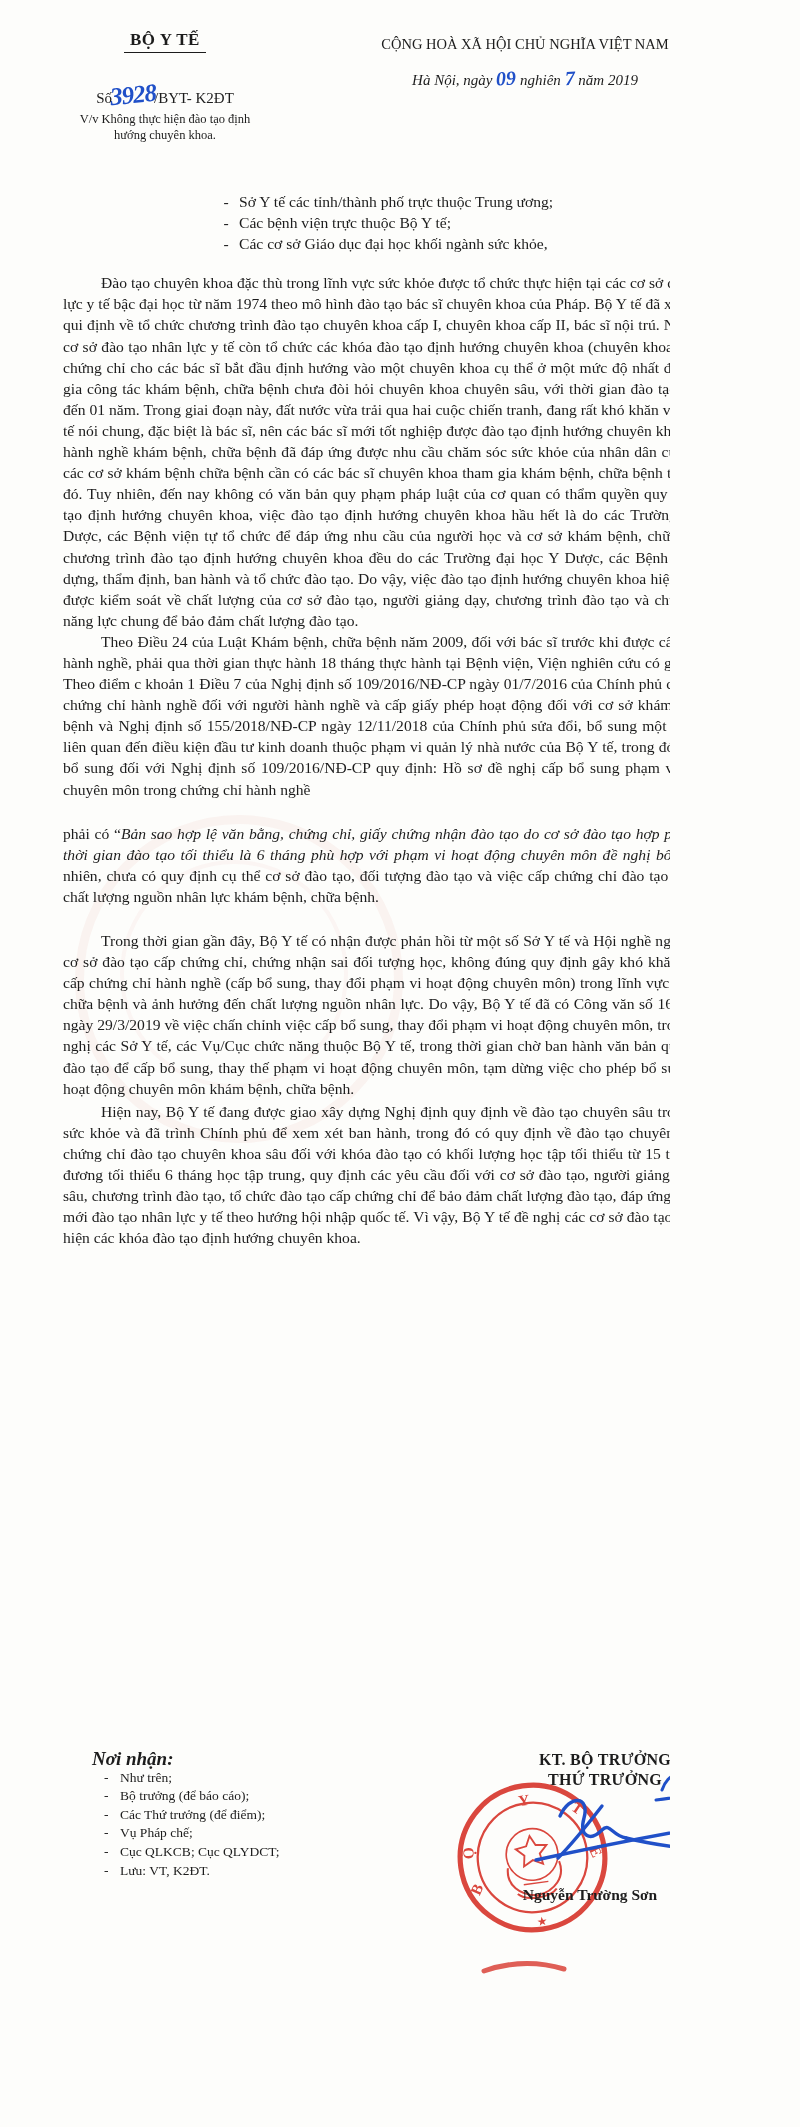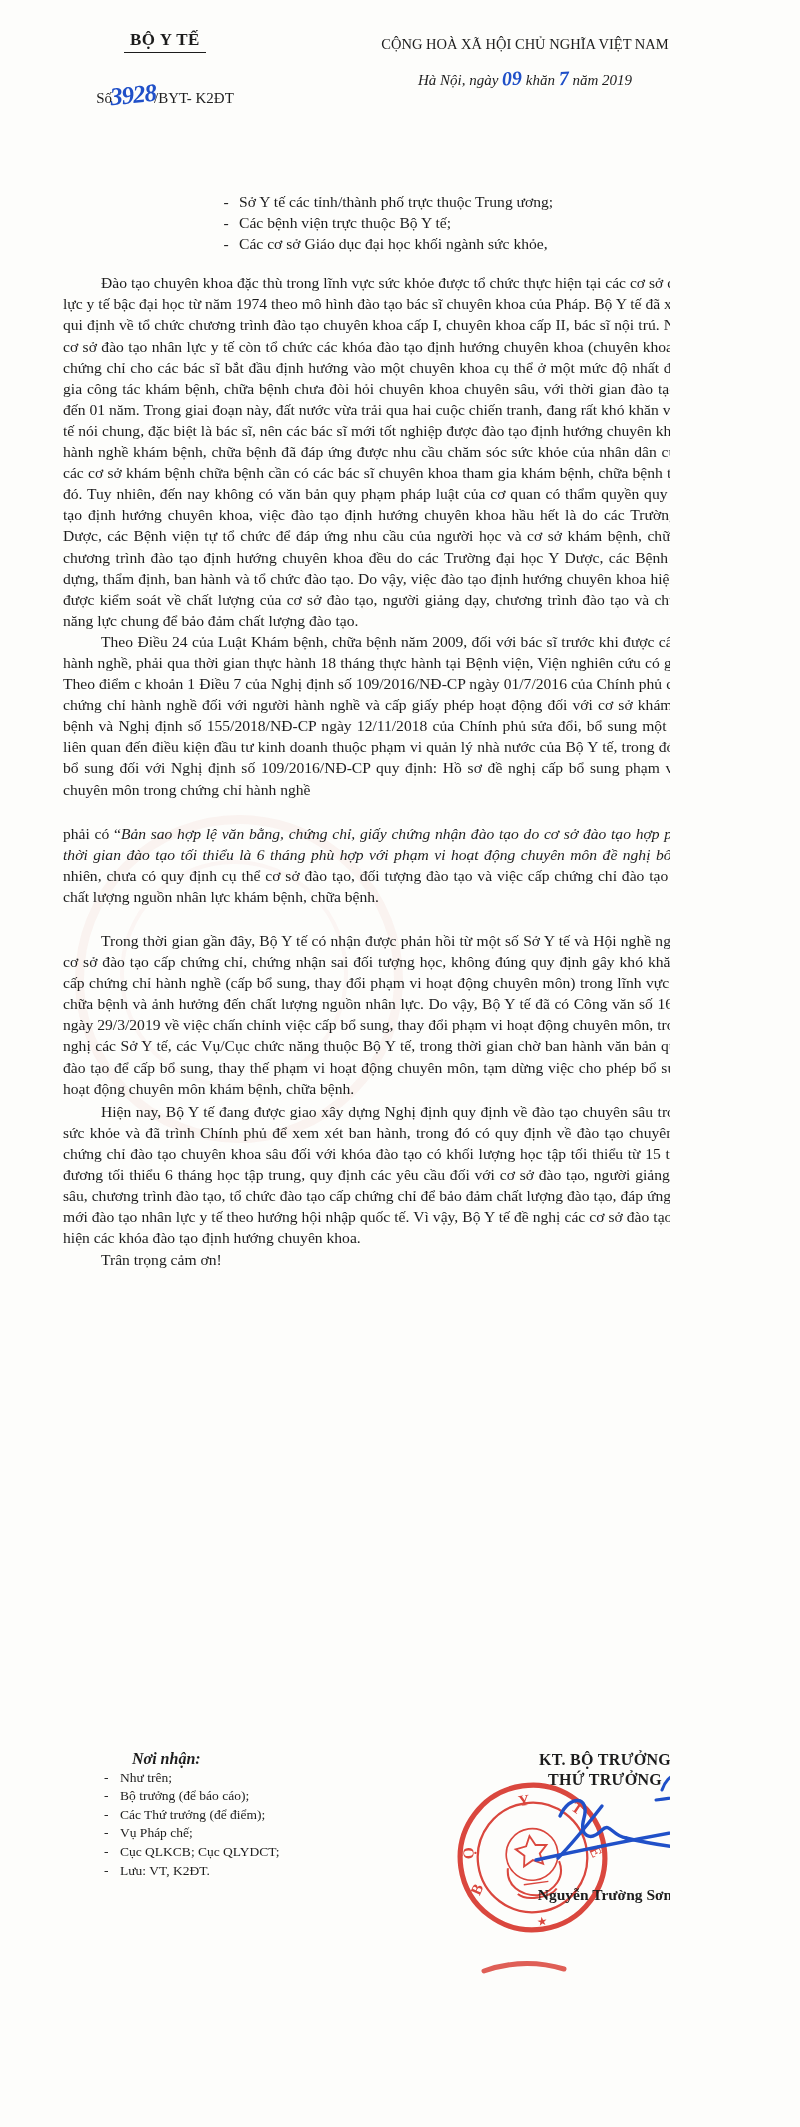--- a/index.html
+++ b/index.html
@@ -28,26 +28,26 @@
   .recip-row .dash{width:26px;text-align:center;flex:0 0 auto;}
   .para{text-indent:38px;margin:0;}
   .para.first{margin-top:18px;}
   .para.noindent{text-indent:0;}
   .gap-lg{margin-top:23px;}
   .gap-sm{margin-top:2px;}
   .qt{font-style:italic;}
   .closing{text-indent:38px;margin-top:1px;}
   
   .noi-nhan{position:absolute;left:92px;top:1750px;width:300px;font-size:13.5px;line-height:18.6px;}
-  .noi-nhan-title{font-weight:bold;font-style:italic;font-size:16px;margin-left:40px;}
+  .noi-nhan-title{font-weight:bold;font-style:italic;font-size:19px;}
   .nn-row{display:flex;margin-left:12px;}
   .nn-row .dash{width:16px;flex:0 0 auto;}
   .sign-block{position:absolute;left:480px;top:1750px;width:250px;text-align:center;
               font-weight:bold;font-size:16px;line-height:20px;letter-spacing:.3px;}
-  .signer-name{position:absolute;left:495px;top:1886px;width:220px;text-align:center;
+  .signer-name{position:absolute;left:480px;top:1886px;width:220px;text-align:center;
                font-weight:bold;font-size:15.5px;}
   .seal{position:absolute;left:455px;top:1780px;width:155px;height:155px;
         transform:rotate(-8deg);opacity:.92;}
   .sig-main{position:absolute;left:530px;top:1788px;width:250px;height:95px;}
   .sig-scribble{position:absolute;left:652px;top:1766px;width:120px;height:48px;}
   .arc-remnant{position:absolute;left:478px;top:1954px;width:92px;height:24px;opacity:.8;}
   
   .ghost{position:absolute;border-radius:50%;border:9px solid rgba(205,70,60,.055);}
   .ghost.g1{left:75px;top:815px;width:310px;height:310px;}
   .ghost.g2{left:120px;top:860px;width:220px;height:220px;border-width:4px;
@@ -59,28 +59,32 @@
 <div class="page">
 
   <div class="ghost g1"></div>
   <div class="ghost g2"></div>
 
   <div class="hdr-left">
     <span class="org-name">BỘ Y TẾ</span>
     <div class="doc-no">
       <span>Số</span><span class="hand hand-no">3928</span><span>/BYT- K2ĐT</span>
     </div>
+    <div class="subject">
+      <div>V/v Không thực hiện đào tạo định</div>
+      <div>hướng chuyên khoa.</div>
+    </div>
   </div>
 
   <div class="hdr-right">
     <div class="nat1">CỘNG HOÀ XÃ HỘI CHỦ NGHĨA VIỆT NAM</div>
     <div class="dateline">
       <span>Hà Nội, ngày</span>
       <span class="hand hand-date">09</span>
-      <span>khăn</span>
+      <span>nghiên</span>
       <span class="hand hand-date">7</span>
       <span>năm 2019</span>
     </div>
   </div>
 
   <div class="flow">
     <div class="recips">
 
         <div class="recip-row">
           <span class="dash">-</span>
@@ -96,21 +100,20 @@
           <span class="dash">-</span>
           <span>Các cơ sở Giáo dục đại học khối ngành sức khỏe,</span>
         </div>
       </div>
 
     <p class="para first">Đào tạo chuyên khoa đặc thù trong lĩnh vực sức khỏe được tổ chức thực hiện tại các cơ sở đào tạo nhân lực y tế bậc đại học từ năm 1974 theo mô hình đào tạo bác sĩ chuyên khoa của Pháp. Bộ Y tế đã xây dựng các qui định về tổ chức chương trình đào tạo chuyên khoa cấp I, chuyên khoa cấp II, bác sĩ nội trú. Ngoài ra, các cơ sở đào tạo nhân lực y tế còn tổ chức các khóa đào tạo định hướng chuyên khoa (chuyên khoa sơ bộ), cấp chứng chỉ cho các bác sĩ bắt đầu định hướng vào một chuyên khoa cụ thể ở một mức độ nhất định để tham gia công tác khám bệnh, chữa bệnh chưa đòi hỏi chuyên khoa chuyên sâu, với thời gian đào tạo từ 6 tháng đến 01 năm. Trong giai đoạn này, đất nước vừa trải qua hai cuộc chiến tranh, đang rất khó khăn về nhân lực y tế nói chung, đặc biệt là bác sĩ, nên các bác sĩ mới tốt nghiệp được đào tạo định hướng chuyên khoa trước khi hành nghề khám bệnh, chữa bệnh đã đáp ứng được nhu cầu chăm sóc sức khỏe của nhân dân cũng như của các cơ sở khám bệnh chữa bệnh cần có các bác sĩ chuyên khoa tham gia khám bệnh, chữa bệnh tại thời điểm đó. Tuy nhiên, đến nay không có văn bản quy phạm pháp luật của cơ quan có thẩm quyền quy định về đào tạo định hướng chuyên khoa, việc đào tạo định hướng chuyên khoa hầu hết là do các Trường đại học Y Dược, các Bệnh viện tự tổ chức để đáp ứng nhu cầu của người học và cơ sở khám bệnh, chữa bệnh. Các chương trình đào tạo định hướng chuyên khoa đều do các Trường đại học Y Dược, các Bệnh viện tự xây dựng, thẩm định, ban hành và tổ chức đào tạo. Do vậy, việc đào tạo định hướng chuyên khoa hiện nay không được kiểm soát về chất lượng của cơ sở đào tạo, người giảng dạy, chương trình đào tạo và chưa có chuẩn năng lực chung để bảo đảm chất lượng đào tạo.</p>
     <p class="para">Theo Điều 24 của Luật Khám bệnh, chữa bệnh năm 2009, đối với bác sĩ trước khi được cấp chứng chỉ hành nghề, phải qua thời gian thực hành 18 tháng thực hành tại Bệnh viện, Viện nghiên cứu có giường bệnh. Theo điểm c khoản 1 Điều 7 của Nghị định số 109/2016/NĐ-CP ngày 01/7/2016 của Chính phủ quy định cấp chứng chỉ hành nghề đối với người hành nghề và cấp giấy phép hoạt động đối với cơ sở khám bệnh, chữa bệnh và Nghị định số 155/2018/NĐ-CP ngày 12/11/2018 của Chính phủ sửa đổi, bổ sung một số quy định liên quan đến điều kiện đầu tư kinh doanh thuộc phạm vi quản lý nhà nước của Bộ Y tế, trong đó có sửa đổi, bổ sung đối với Nghị định số 109/2016/NĐ-CP quy định: Hồ sơ đề nghị cấp bổ sung phạm vi hoạt động chuyên môn trong chứng chỉ hành nghề</p>
     <p class="para noindent gap-lg"><span>phải có “</span><span class="qt">Bản sao hợp lệ văn bằng, chứng chỉ, giấy chứng nhận đào tạo do cơ sở đào tạo hợp pháp cấp với thời gian đào tạo tối thiểu là 6 tháng phù hợp với phạm vi hoạt động chuyên môn đề nghị bổ sung</span><span>”. Tuy nhiên, chưa có quy định cụ thể cơ sở đào tạo, đối tượng đào tạo và việc cấp chứng chỉ đào tạo để đảm bảo chất lượng nguồn nhân lực khám bệnh, chữa bệnh.</span></p>
     <p class="para gap-lg">Trong thời gian gần đây, Bộ Y tế có nhận được phản hồi từ một số Sở Y tế và Hội nghề nghiệp về việc cơ sở đào tạo cấp chứng chỉ, chứng nhận sai đối tượng học, không đúng quy định gây khó khăn trong việc cấp chứng chỉ hành nghề (cấp bổ sung, thay đổi phạm vi hoạt động chuyên môn) trong lĩnh vực khám bệnh, chữa bệnh và ảnh hưởng đến chất lượng nguồn nhân lực. Do vậy, Bộ Y tế đã có Công văn số 1659/BYT-PC ngày 29/3/2019 về việc chấn chỉnh việc cấp bổ sung, thay đổi phạm vi hoạt động chuyên môn, trong đó có đề nghị các Sở Y tế, các Vụ/Cục chức năng thuộc Bộ Y tế, trong thời gian chờ ban hành văn bản quy định việc đào tạo để cấp bổ sung, thay thế phạm vi hoạt động chuyên môn, tạm dừng việc cho phép bổ sung phạm vi hoạt động chuyên môn khám bệnh, chữa bệnh.</p>
     <p class="para gap-sm">Hiện nay, Bộ Y tế đang được giao xây dựng Nghị định quy định về đào tạo chuyên sâu trong lĩnh vực sức khỏe và đã trình Chính phủ để xem xét ban hành, trong đó có quy định về đào tạo chuyên sâu để cấp chứng chỉ đào tạo chuyên khoa sâu đối với khóa đào tạo có khối lượng học tập tối thiểu từ 15 tín chỉ tương đương tối thiểu 6 tháng học tập trung, quy định các yêu cầu đối với cơ sở đào tạo, người giảng dạy chuyên sâu, chương trình đào tạo, tổ chức đào tạo cấp chứng chỉ để bảo đảm chất lượng đào tạo, đáp ứng yêu cầu đổi mới đào tạo nhân lực y tế theo hướng hội nhập quốc tế. Vì vậy, Bộ Y tế đề nghị các cơ sở đào tạo không thực hiện các khóa đào tạo định hướng chuyên khoa.</p>
-    <div class="closing">Trân trọng cảm ơn!</div>
   </div>
 
   <div class="noi-nhan">
     <div class="noi-nhan-title">Nơi nhận:</div>
     <div>
 
         <div class="nn-row">
           <span class="dash">-</span>
           <span>Như trên;</span>
         </div>

